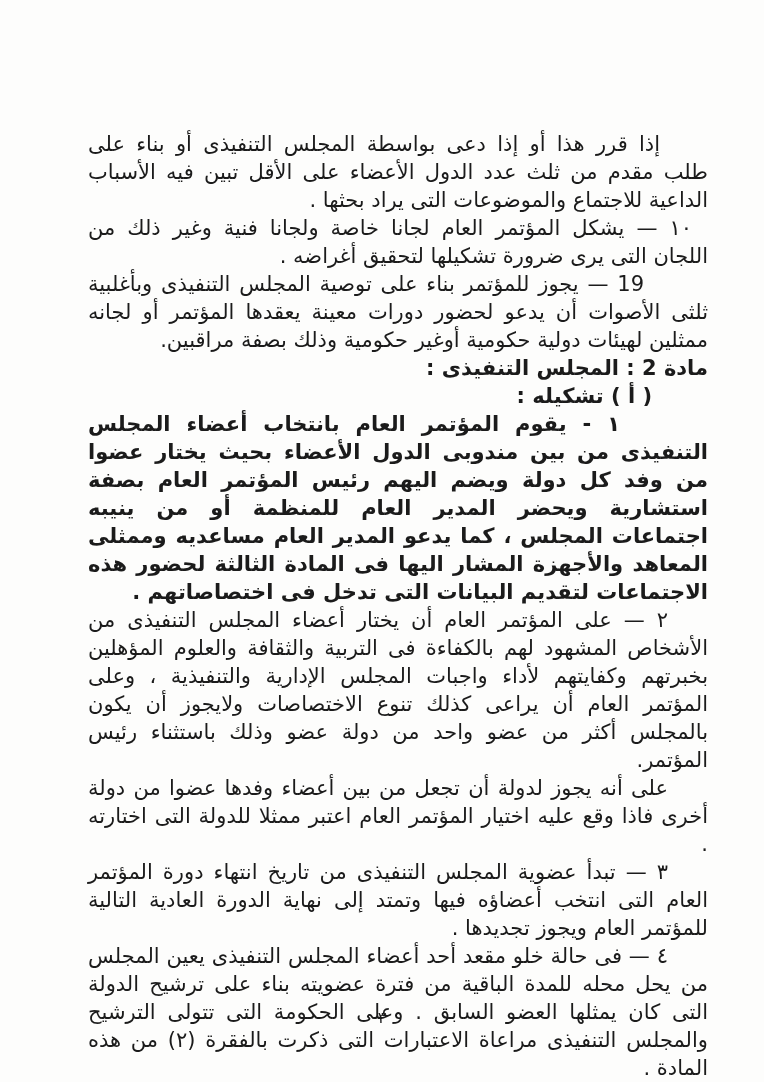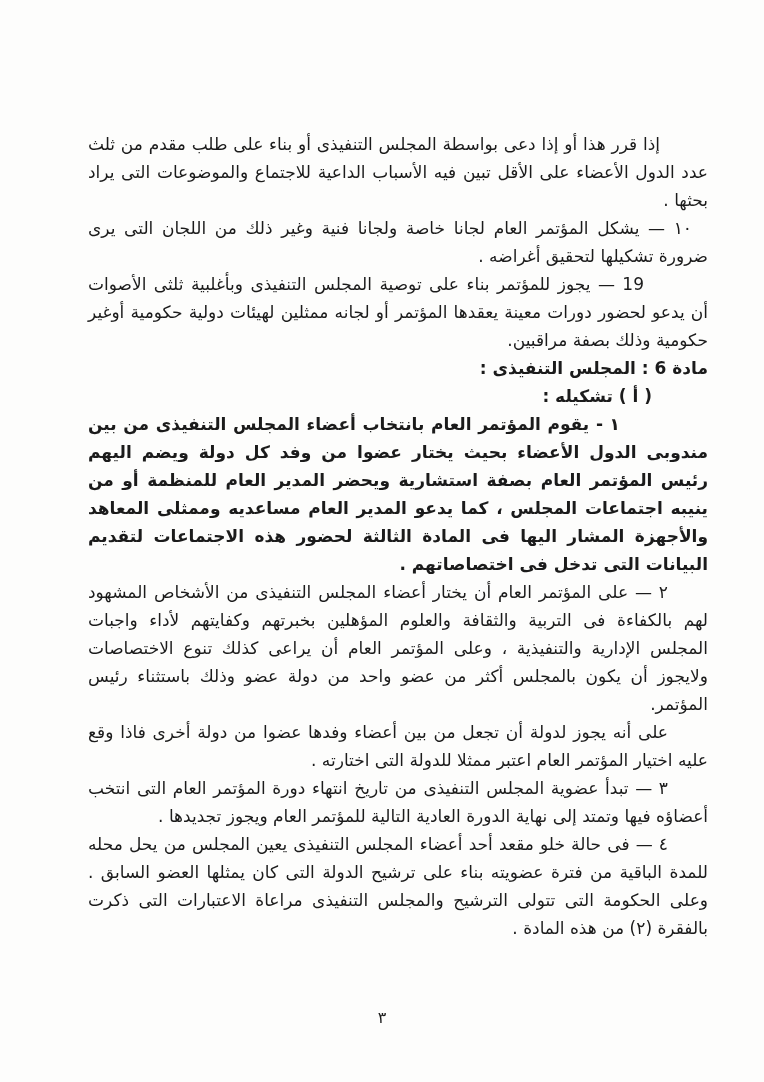--- a/index.html
+++ b/index.html
@@ -19,21 +19,21 @@
     height: 1082px;
     background: #fdfdfc;
   }
   .text-block {
     position: absolute;
     top: 130px;
     right: 56px;
     left: 88px;
     direction: rtl;
     text-align: justify;
-    font-size: 17px;
+    font-size: 21px;
     line-height: 28px;
     color: #1b1b1b;
     letter-spacing: 0;
   }
   .para {
     margin: 0;
     padding: 0;
   }
   .bold { font-weight: bold; }
   .ind-0  { text-indent: 0; }
@@ -57,21 +57,21 @@
   }
 </style>
 </head>
 <body>
 
 <div class="page">
   <div class="text-block">
     <p class="para ind-48">إذا قرر هذا أو إذا دعى بواسطة المجلس التنفيذى أو بناء على طلب مقدم  من ثلث عدد الدول الأعضاء على الأقل تبين فيه الأسباب الداعية للاجتماع  والموضوعات التى يراد بحثها .</p>
     <p class="para ind-16">١٠ — يشكل المؤتمر العام لجانا خاصة ولجانا فنية وغير  ذلك من اللجان التى  يرى ضرورة   تشكيلها لتحقيق أغراضه .</p>
     <p class="para ind-64">19 — يجوز للمؤتمر بناء على توصية المجلس التنفيذى وبأغلبية ثلثى الأصوات  أن   يدعو لحضور دورات معينة يعقدها المؤتمر أو لجانه ممثلين لهيئات دولية حكومية أوغير  حكومية وذلك  بصفة  مراقبين.</p>
-    <p class="para bold ind-0">مادة 6 : المجلس التنفيذى :</p>
+    <p class="para bold ind-0">مادة 2 : المجلس التنفيذى :</p>
     <p class="para ind-56">( أ ) تشكيله :</p>
     <p class="para ind-88">١ - يقوم المؤتمر العام بانتخاب أعضاء المجلس التنفيذى من بين مندوبى   الدول الأعضاء  بحيث يختار عضوا من وفد كل دولة ويضم اليهم رئيس المؤتمر العام بصفة استشارية ويحضر  المدير العام  للمنظمة أو من ينيبه اجتماعات المجلس ، كما يدعو المدير العام مساعديه وممثلى المعاهد   والأجهزة المشار اليها فى المادة الثالثة لحضور هذه الاجتماعات لتقديم البيانات التى تدخل فى اختصاصاتهم .</p>
     <p class="para ind-40">٢ — على المؤتمر العام أن يختار أعضاء المجلس التنفيذى من  الأشخاص المشهود لهم  بالكفاءة فى التربية والثقافة والعلوم المؤهلين بخبرتهم وكفايتهم لأداء واجبات المجلس الإدارية والتنفيذية ، وعلى المؤتمر  العام أن يراعى كذلك تنوع الاختصاصات ولايجوز أن يكون بالمجلس أكثر من عضو  واحد من  دولة عضو وذلك باستثناء رئيس المؤتمر.</p>
     <p class="para ind-40">على أنه يجوز لدولة أن تجعل من بين أعضاء وفدها عضوا من دولة أخرى فاذا وقع  عليه  اختيار المؤتمر العام اعتبر ممثلا للدولة التى اختارته .</p>
     <p class="para ind-40">٣ — تبدأ عضوية المجلس التنفيذى من تاريخ انتهاء دورة المؤتمر العام التى انتخب   أعضاؤه فيها وتمتد إلى نهاية الدورة العادية التالية للمؤتمر العام ويجوز تجديدها .</p>
     <p class="para ind-40">٤ — فى حالة خلو مقعد أحد أعضاء المجلس التنفيذى يعين المجلس من يحل محله للمدة  الباقية من فترة عضويته بناء على ترشيح الدولة التى كان يمثلها العضو السابق . وعلى الحكومة التى تتولى  الترشيح والمجلس التنفيذى مراعاة الاعتبارات التى ذكرت بالفقرة (٢) من هذه المادة .</p>
   </div>
   <div class="page-number">٣</div>
 </div>
 

